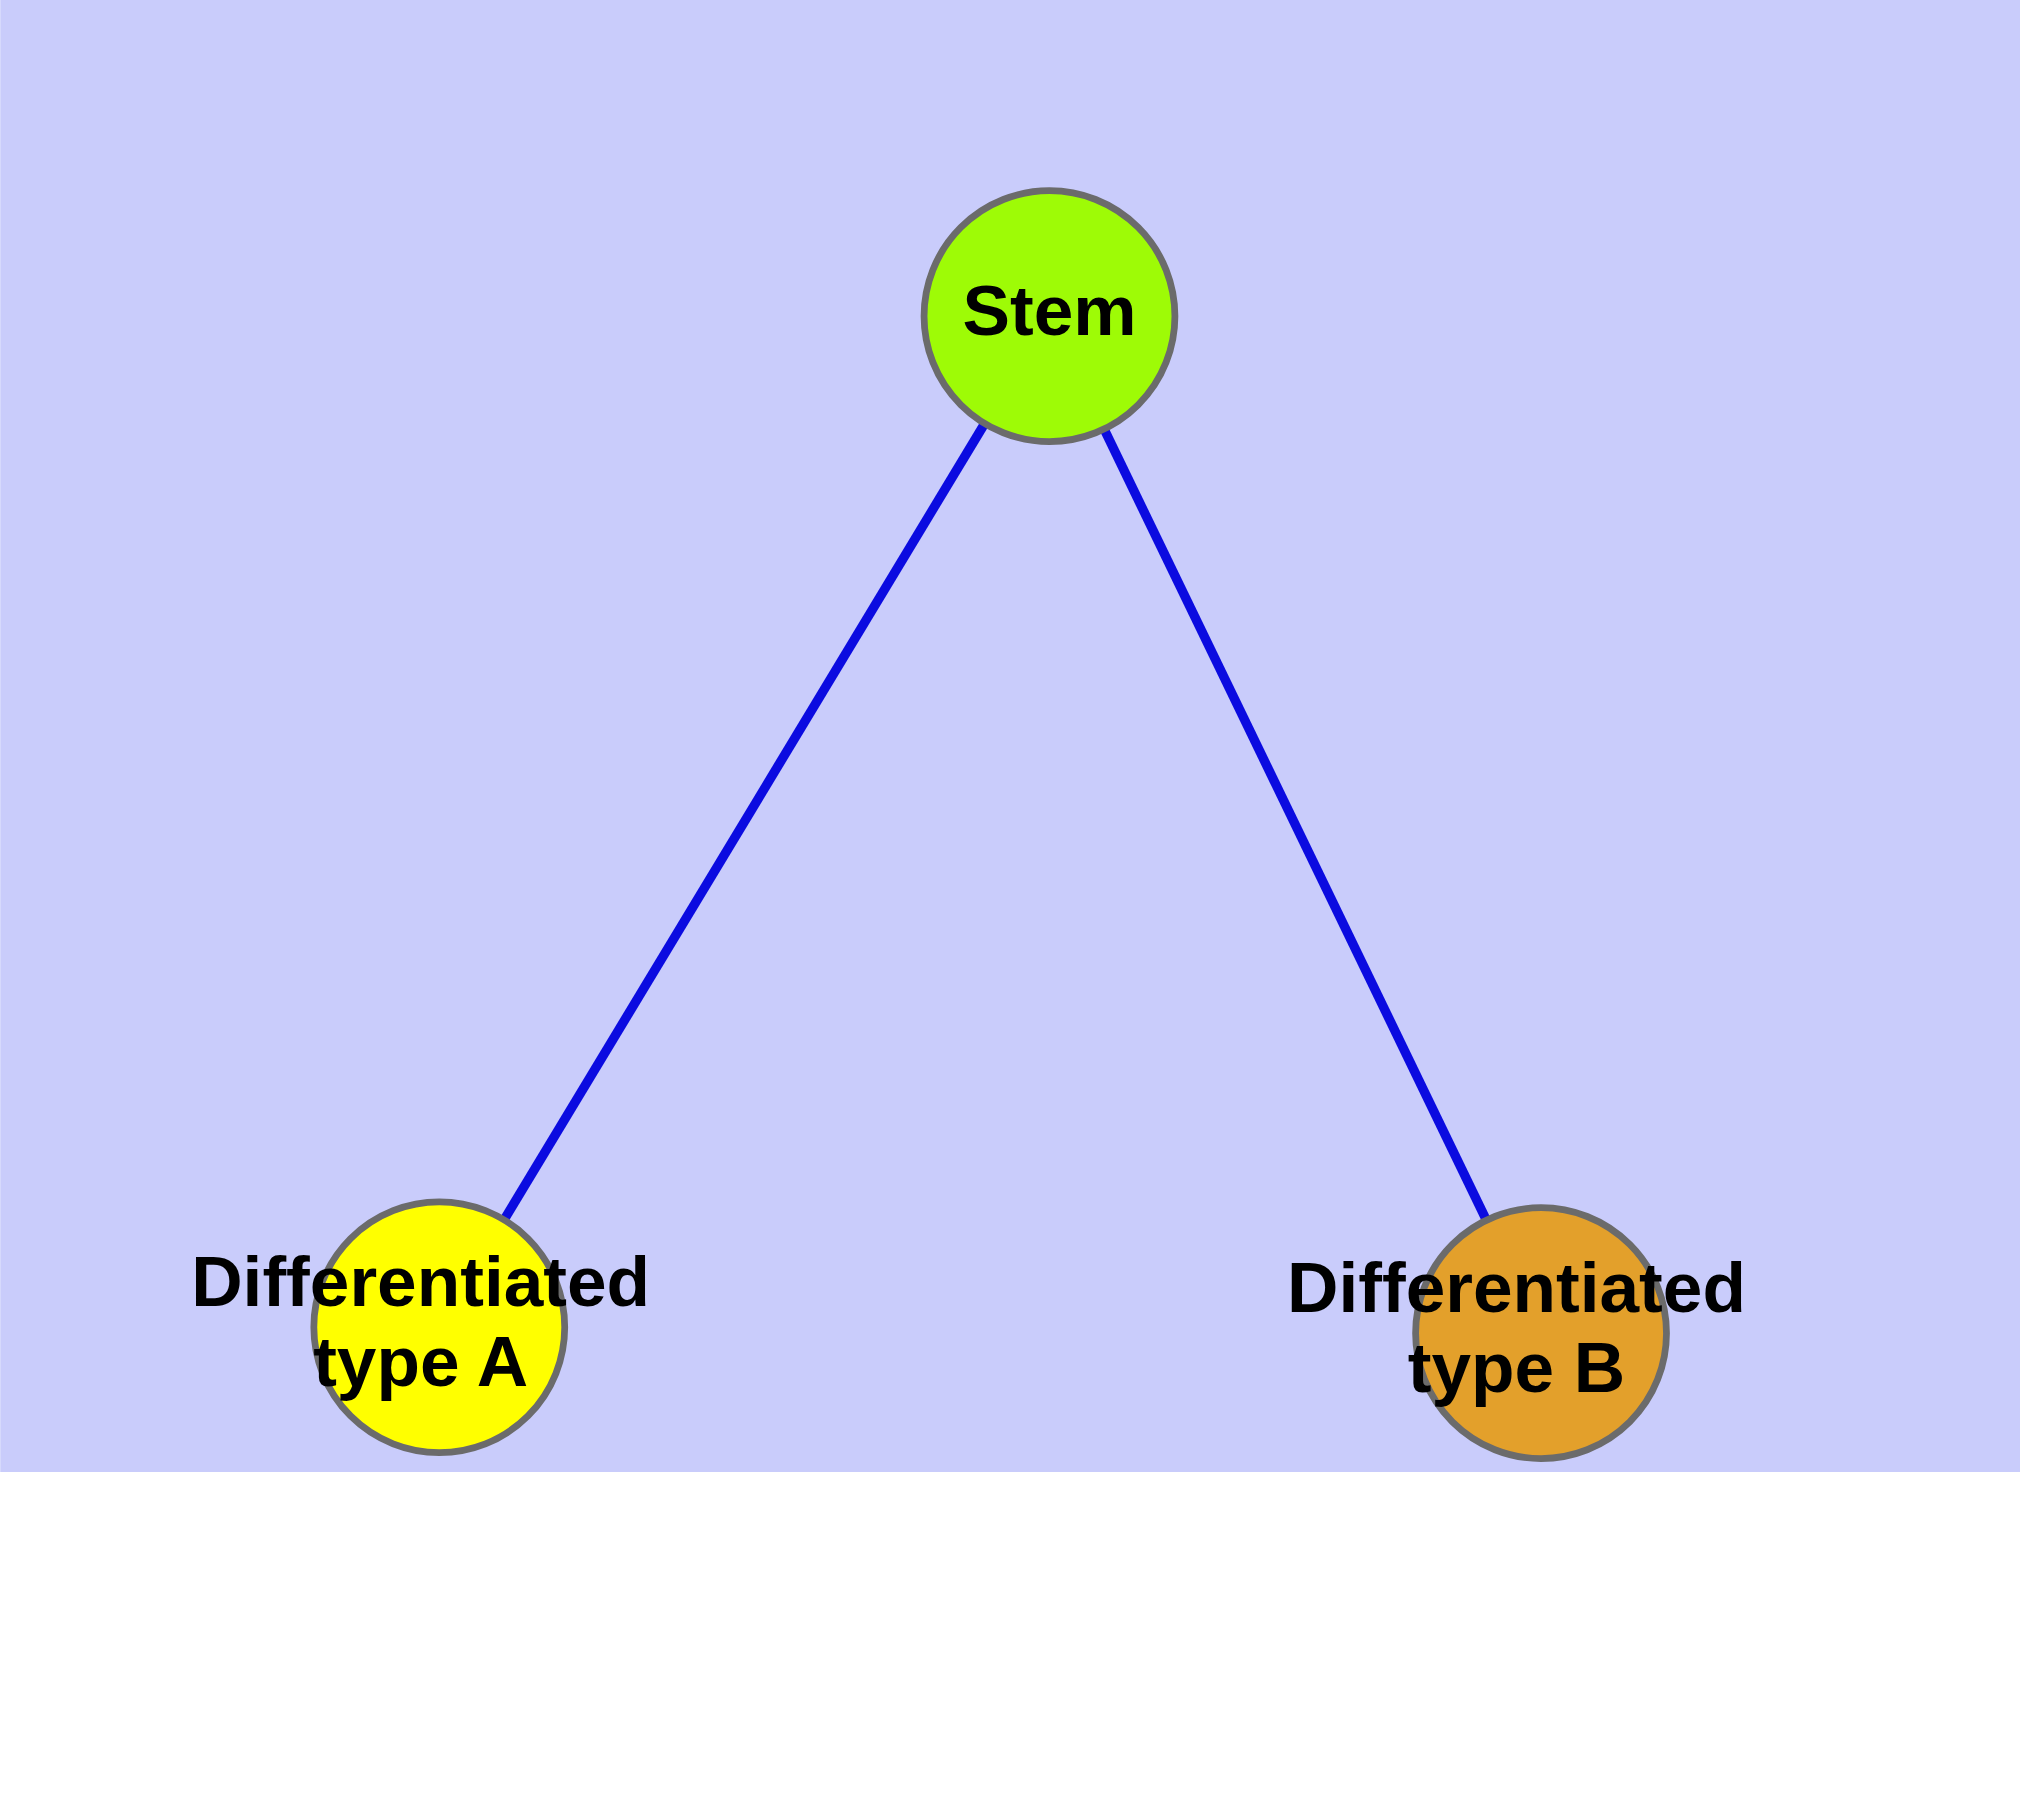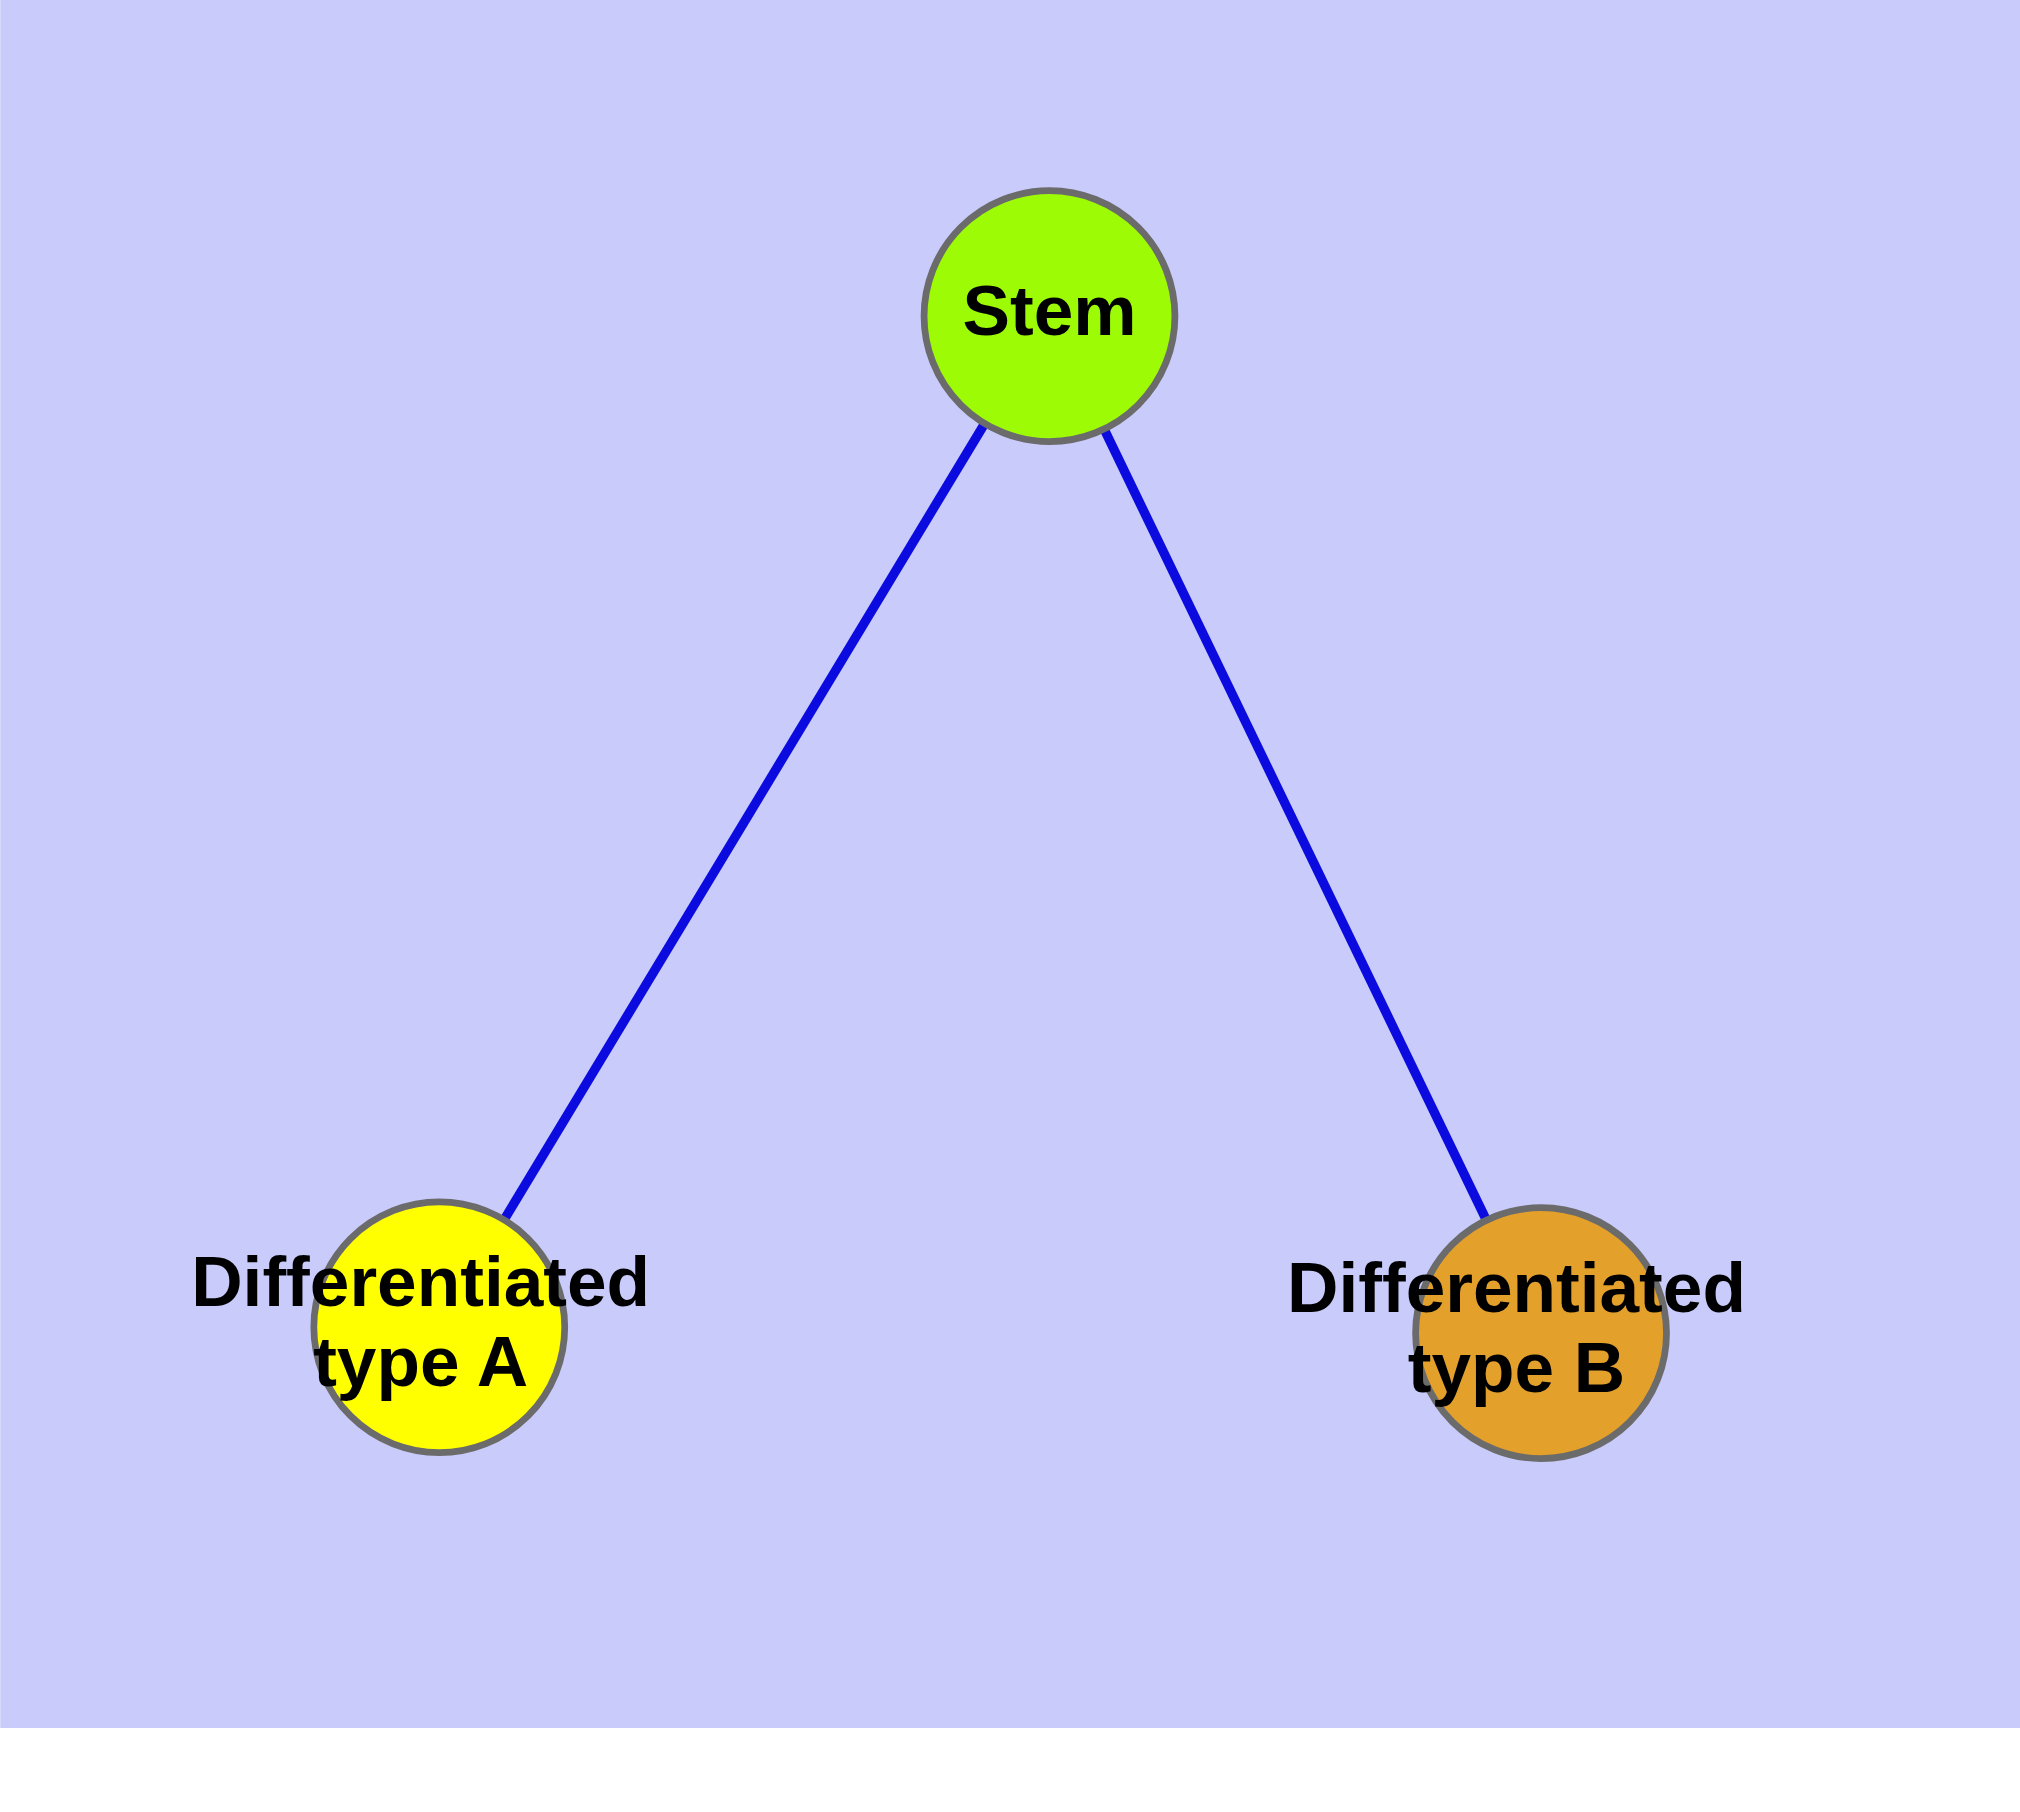--- a/index.html
+++ b/index.html
@@ -25,21 +25,21 @@
   .node-label {
     font-weight: bold;
     fill: #000000;
     text-anchor: middle;
     dominant-baseline: middle;
   }
 </style>
 </head>
 <body>
 
-<div id="canvas" style="width: 2021px; height: 1728px; text-decoration: underline;">
+<div id="canvas" style="width: 2021px; height: 1472px; text-decoration: underline;">
   <svg id="graph-svg" viewBox="0 0 2384 2138" xmlns="http://www.w3.org/2000/svg">
     <rect id="bg-rect" x="0" y="0" width="2384" height="2138" fill="#C9CCFB"></rect>
     <g id="edge-layer">
         <line x1="1160.4934521552816" y1="501.4240438593738" x2="595.5065478447185" y2="1437.5759561406262" stroke="#0B0BE0" stroke-width="11" stroke-linecap="butt"></line>
         <line x1="1303.2752990810409" y1="508.05234292629154" x2="1752.7247009189591" y2="1437.9476570737083" stroke="#0B0BE0" stroke-width="11" stroke-linecap="butt"></line>
       </g>
     <g id="node-layer">
         <g>
           <circle cx="1238" cy="373" r="148" fill="#9EFB06" stroke="#6B6B6B" stroke-width="8"></circle>
           <text x="1238" y="373" class="node-label" font-size="84" fill="#000000"><tspan x="1238" dy="0">Stem</tspan></text>

